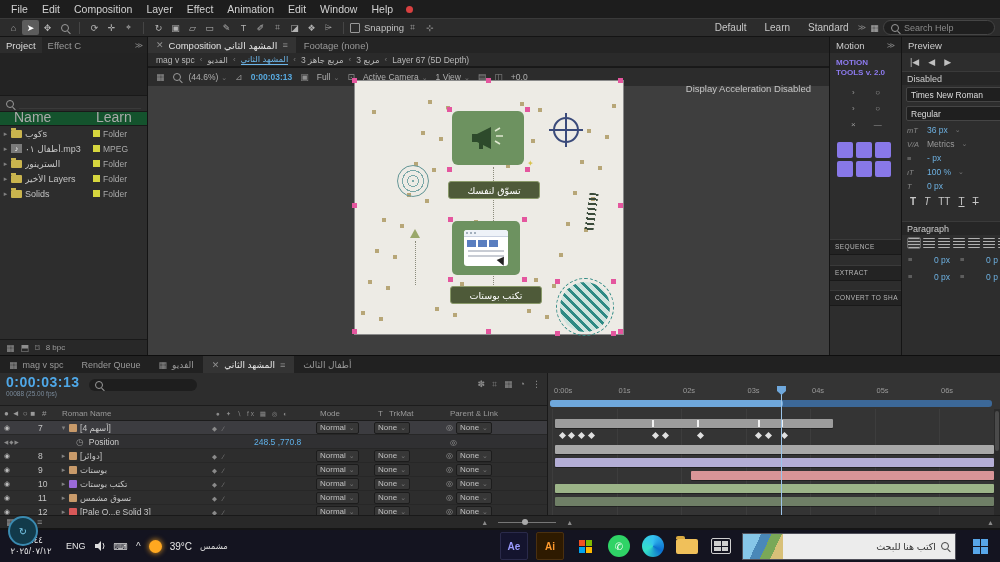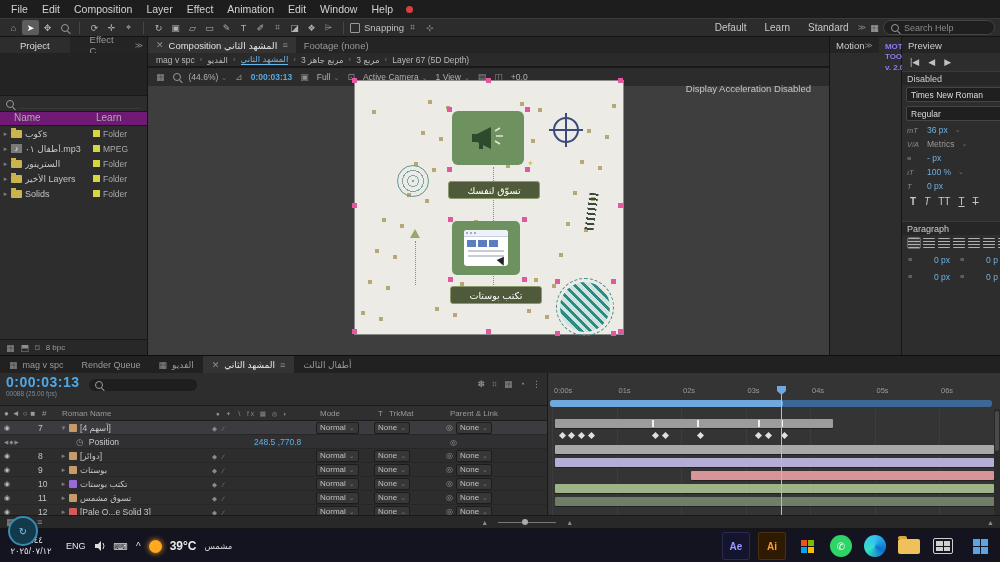--- a/index.html
+++ b/index.html
@@ -29,25 +29,25 @@
   .tb-label{font-size:9.5px;color:#c0c0c0}
   .ws{font-size:10px;color:#c8c8c8;margin:0 9px}
   .searchbox{display:flex;align-items:center;gap:5px;background:#1f1f1f;border:1px solid #454545;border-radius:8px;height:13px;padding:0 7px;font-size:9px;color:#8a8a8a;min-width:96px}
 
   
   #main{position:absolute;top:37px;left:0;right:0;height:318px;display:flex}
 
   
   #project{width:148px;background:#2d2d2d;border-right:1px solid #141414;display:flex;flex-direction:column;box-sizing:border-box}
   .ptabs{height:16px;background:#242424;display:flex;align-items:center;font-size:9.5px;flex:none}
-  .ptab{padding:0 20px;height:100%;display:flex;align-items:center;color:#999}
+  .ptab{padding:0 6px;height:100%;display:flex;align-items:center;color:#999}
   .ptab.active{background:#2d2d2d;color:#ddd}
   .ppreview{height:42px;background:#232323;border-bottom:1px solid #191919;flex:none}
   .psearch{height:15px;display:flex;align-items:center;padding:0 6px;gap:5px;border-bottom:1px solid #191919;flex:none}
-  .phead{height:13px;background:#701a75;border-bottom:1px solid #191919;display:flex;font-size:10px;color:#aaa;align-items:flex-start;flex:none}
+  .phead{height:13px;background:#14532d;border-bottom:1px solid #191919;display:flex;font-size:14px;color:#aaa;align-items:flex-end;flex:none}
   .phead .c1{width:96px;padding-left:14px;box-sizing:border-box}
   .prow{height:15px;display:flex;align-items:center;font-size:9px;color:#c4c4c4;flex:none}
   .twirl{width:11px;text-align:center;color:#808080;font-size:7px;flex:none}
   .folder{width:11px;height:8px;background:#c9b44e;border-radius:1px;position:relative;flex:none;margin-right:3px}
   .folder::before{content:"";position:absolute;top:-2px;left:0;width:5px;height:2px;background:#c9b44e}
   .audioicon{width:11px;height:9px;background:#7a7a7a;color:#fff;font-size:7px;line-height:9px;text-align:center;flex:none;margin-right:3px}
   .pname{width:66px;overflow:hidden;white-space:nowrap;text-overflow:ellipsis}
   .tchip{width:7px;height:7px;background:#d6d63e;margin:0 3px 0 2px;flex:none}
   .ptype{font-size:8.5px;color:#aaa;overflow:hidden;white-space:nowrap;width:26px}
   .pfoot{margin-top:auto;height:15px;background:#282828;border-top:1px solid #191919;display:flex;align-items:center;gap:6px;padding:0 6px;font-size:8px;color:#999;flex:none}
@@ -82,21 +82,21 @@
   .ln{height:2px;background:#c8ccd4;margin:3px 4px 0}
   .cursorarrow{position:absolute;right:2px;bottom:0;width:0;height:0;border-left:4px solid transparent;border-right:4px solid transparent;border-top:8px solid #222;transform:rotate(-25deg)}
   .tealcircle{position:absolute;left:205px;top:201px;width:50px;height:50px;border-radius:50%;background:repeating-linear-gradient(45deg,#2f8a84 0 3px,#cfe4de 3px 7px);outline:1px dashed #2f8a84;outline-offset:3px;z-index:2}
   .mpath{position:absolute;border-left:1px dotted #8a8a7a;z-index:1}
   .tri{position:absolute;width:0;height:0;border-left:5px solid transparent;border-right:5px solid transparent;border-bottom:9px solid #9aa86a;z-index:2}
   .stripes{position:absolute;left:232px;top:112px;width:9px;height:38px;background:repeating-linear-gradient(to bottom,#3a4a3a 0 2px,rgba(0,0,0,0) 2px 5px);transform:rotate(8deg);z-index:2}
   .cstatus{height:18px;background:#2c2c2c;border-top:1px solid #181818;display:flex;align-items:center;gap:8px;padding:0 8px;font-size:8.5px;color:#b0b0b0;flex:none;white-space:nowrap;overflow:hidden}
 
   
   #rightcol{width:170px;display:flex}
-  #colA{width:72px;border-right:1px solid #141414;background:#2d2d2d;display:flex;flex-direction:row;box-sizing:border-box}
+  #colA{width:72px;border-right:1px solid #141414;background:#2d2d2d;display:flex;flex-direction:column;box-sizing:border-box}
   .atab{height:16px;background:#242424;display:flex;align-items:center;justify-content:space-between;padding:0 6px;font-size:9.5px;color:#ccc;flex:none}
   .atitle{color:#8d7bf0;font-weight:bold;font-size:8px;padding:5px 6px;line-height:1.3}
   .ashapes{display:grid;grid-template-columns:1fr 1fr;gap:4px 2px;padding:4px 12px;color:#9a9a9a;font-size:8px;text-align:center;height:44px}
   .agrid{display:grid;grid-template-columns:repeat(3,16px);gap:3px;padding:6px 7px}
   .agrid i{width:16px;height:16px;background:#8878e8;border-radius:2px}
   .apanel{height:14px;background:#232323;border-top:1px solid #3a3a3a;border-bottom:1px solid #191919;display:flex;align-items:center;padding:0 5px;font-size:6.5px;letter-spacing:.4px;color:#b8b8b8;white-space:nowrap;overflow:hidden;flex:none}
   #colB{flex:1;background:#2d2d2d;display:flex;flex-direction:column;font-size:8.5px;box-sizing:border-box}
   .btransport{height:18px;display:flex;align-items:center;gap:9px;padding:0 8px;color:#c0c0c0;font-size:9px;flex:none}
   .bhead{height:13px;background:#262626;border-top:1px solid #3a3a3a;display:flex;align-items:center;justify-content:space-between;padding:0 5px;font-size:9px;color:#ccc;flex:none}
   .dd{height:13px;background:#1f1f1f;border:1px solid #454545;border-radius:2px;display:flex;align-items:center;justify-content:space-between;margin:2px 4px;padding:0 4px;color:#ddd;font-size:8.5px;flex:none}
@@ -152,21 +152,21 @@
   .vscroll i{display:block;width:4px;height:38%;margin:2px auto;background:#4a4a4a;border-radius:2px}
   .tbottom{height:12px;background:#282828;border-top:1px solid #191919;display:flex;align-items:center;gap:7px;padding:0 6px;font-size:7px;color:#8a8a8a;flex:none}
   .zoomline{width:58px;height:1px;background:#777;position:relative;margin:0 3px}
   .zoomknob{position:absolute;left:24px;top:-3px;width:6px;height:6px;border-radius:50%;background:#aaa}
 
   
   #taskbar{position:absolute;left:0;bottom:0;width:1000px;height:32px;background:#141420;display:flex;align-items:center;padding:0 4px;box-sizing:border-box;gap:8px;color:#e8e8e8}
   .clock{text-align:center;font-size:8.5px;line-height:1.3;width:54px;flex:none}
   .tbicon{font-size:10px;color:#ddd}
   .sun{width:13px;height:13px;border-radius:50%;background:#ffa820;box-shadow:0 0 5px 1px rgba(255,168,32,.65);flex:none}
-  .temp{font-size:12px;font-weight:bold}
+  .temp{font-size:10px;font-weight:normal}
   .cond{font-size:8.5px;color:#ddd}
   .appic{width:26px;height:26px;display:flex;align-items:center;justify-content:center;border-radius:2px;flex:none}
   .ae{background:#14142e;color:#9b9bff;font-weight:bold;font-size:10px;border:1px solid #2a2a4a}
   .ai{background:#2e1a00;color:#ff9a2e;font-weight:bold;font-size:10px;border:1px solid #4a3010}
   .msgrid{display:grid;grid-template-columns:6px 6px;gap:1px}
   .msgrid i{width:6px;height:6px;display:block}
   .wa{width:22px;height:22px;border-radius:50%;background:#2fd366;color:#fff;font-size:10px;display:flex;align-items:center;justify-content:center;font-weight:bold}
   .edge{width:22px;height:22px;border-radius:50%;background:conic-gradient(#35c1f1,#0b6fd0,#35e0c8,#35c1f1)}
   .tfolder{width:22px;height:15px;background:#f0c05a;border-radius:2px;position:relative}
   .tfolder::before{content:"";position:absolute;top:-3px;left:0;width:9px;height:3px;background:#d8a840;border-radius:2px 2px 0 0}
@@ -890,20 +890,25 @@
       <span class="tfolder"></span>
     </div>
   <div class="appic">
       <span class="tv">
         <i></i>
         <i></i>
         <i></i>
         <i></i>
       </span>
     </div>
+  <div class="tsearchbox">
+    <span class="thumb"></span>
+    <span class="tstext">اكتب هنا للبحث</span>
+    <span class="mag dark" style="margin-right:6px"></span>
+  </div>
   <div class="start">
     <span class="winlogo">
         <i></i>
         <i></i>
         <i></i>
         <i></i>
       </span>
   </div>
 </div>
 

